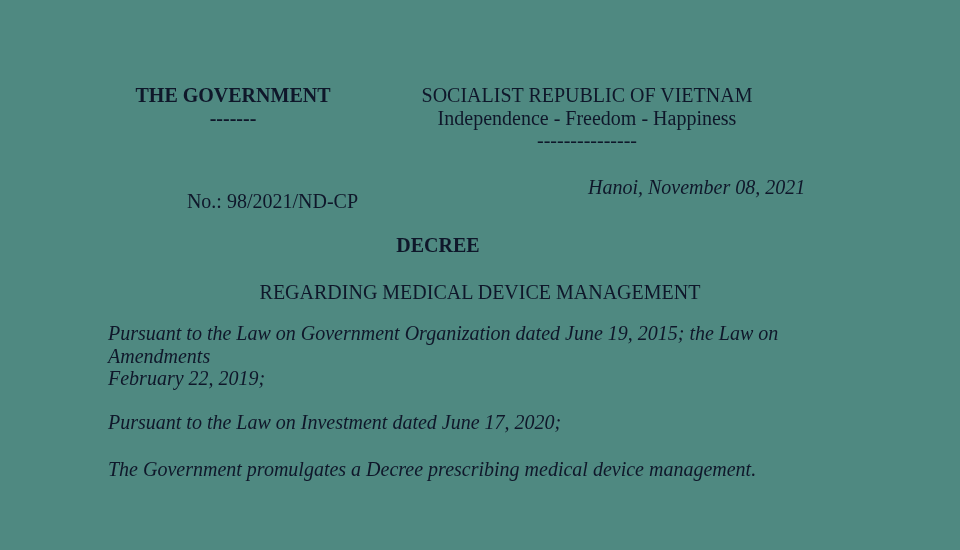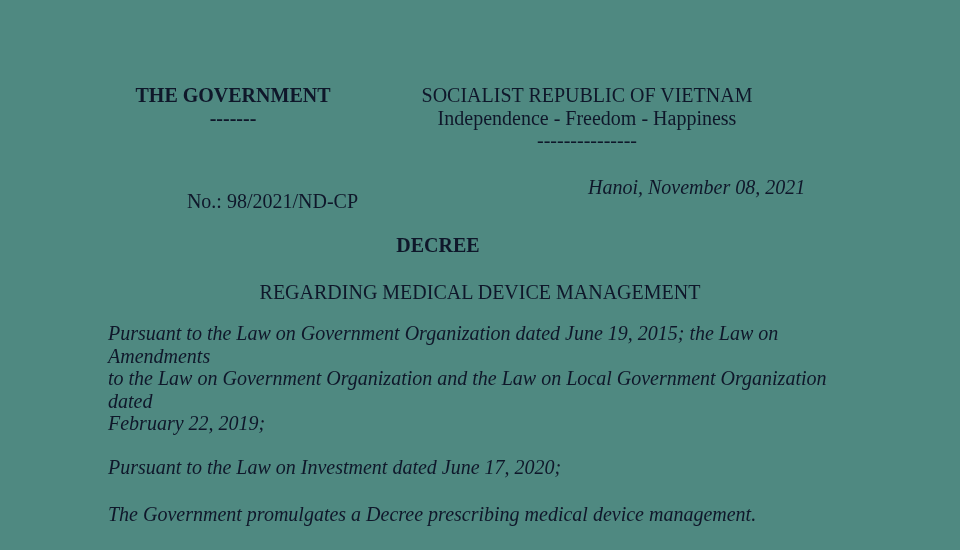--- a/index.html
+++ b/index.html
@@ -110,21 +110,20 @@
 
   <div class="date-line">Hanoi, November 08, 2021</div>
 
   <div class="doc-type">DECREE</div>
 
   <div class="doc-subject">REGARDING MEDICAL DEVICE MANAGEMENT</div>
 
   <div class="body-text">
     <p>
       <span class="ln">Pursuant to the Law on Government Organization dated June 19, 2015; the Law on Amendments</span>
-      <span class="ln">to the Law on Government Organization and the Law on Local Government Organization dated</span>
       <span class="ln">February 22, 2019;</span>
     </p>
     <p>
       <span class="ln">Pursuant to the Law on Investment dated June 17, 2020;</span>
     </p>
     <p class="last">
       <span class="ln">The Government promulgates a Decree prescribing medical device management.</span>
     </p>
   </div>
 

